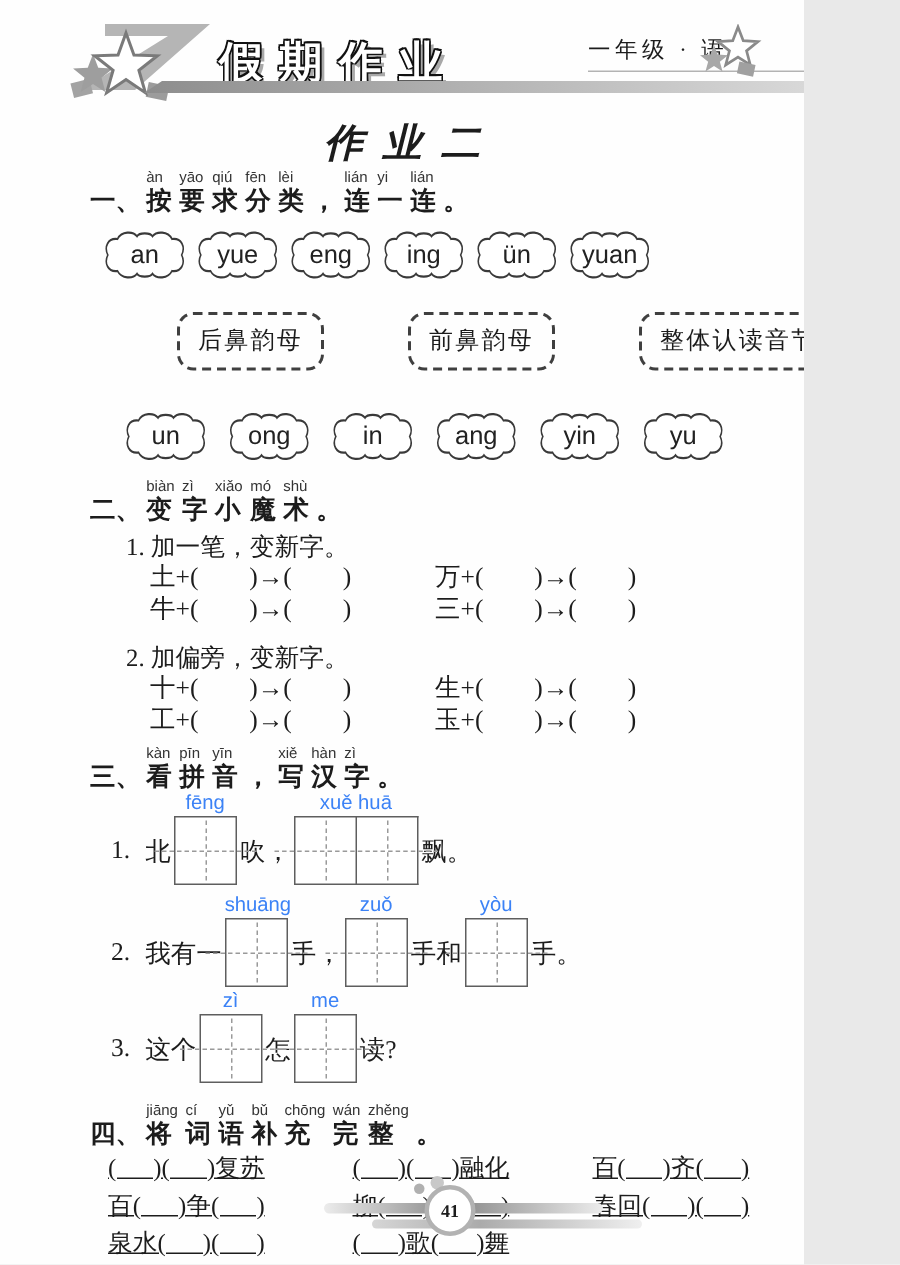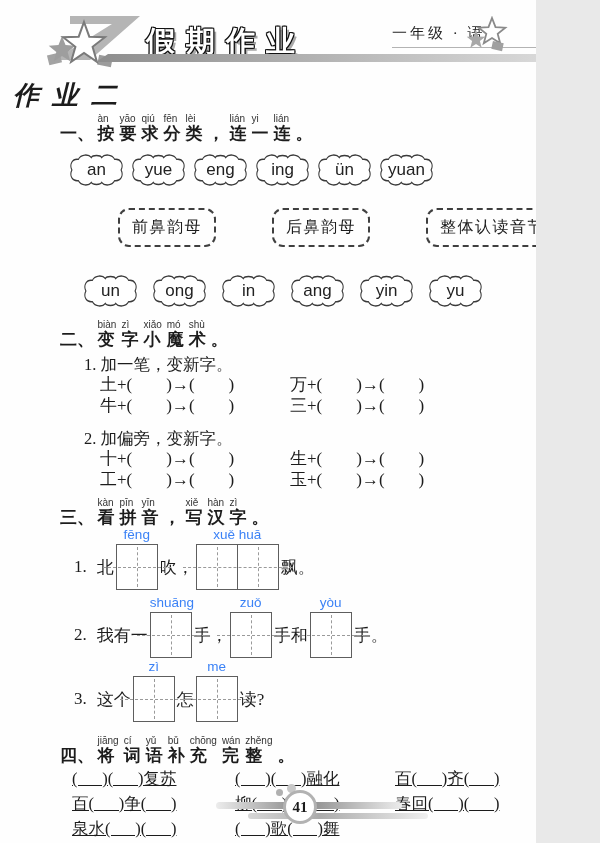--- a/index.html
+++ b/index.html
@@ -16,21 +16,21 @@
                 0 -1px 0 #111,0 1px 0 #111,-1px 0 0 #111,1px 0 0 #111,3px 3px 0 #a9a9a9;}
   .header-bar{position:absolute;left:96px;top:40px;width:464px;height:8px;
     background:linear-gradient(to right,#8d8d8d,#dcdcdc);
     clip-path:polygon(12px 0,100% 0,100% 100%,0 100%);}
   .grade-wrap{position:absolute;left:392px;top:10px;width:156px;padding-bottom:4px;
     border-bottom:1.5px solid #b3b3b3;}
   .grade-text{font-size:15px;letter-spacing:3px;}
   .header-stars{position:absolute;right:26px;top:2px;}
 
   
-  .page-title{position:absolute;top:78px;left:0;width:100%;
+  .page-title{position:absolute;top:78px;left:0;width:100%;text-align:center;
     font-weight:bold;font-style:italic;font-size:26px;letter-spacing:13px;text-indent:13px;}
 
   
   .content{position:absolute;top:106px;left:60px;width:482px;}
 
   .sect-head{display:flex;align-items:flex-end;font-family:"Liberation Sans",sans-serif;
     font-weight:bold;white-space:nowrap;}
   .prefix{font-size:17px;line-height:20px;margin-right:1px;}
   .hcol{display:inline-flex;flex-direction:column;align-items:flex-start;margin:0 2.5px;}
   .py{font-size:10px;font-weight:normal;line-height:11px;color:#333;}
@@ -74,21 +74,21 @@
   
   .pagefoot{position:absolute;left:0;top:788px;width:600px;height:46px;}
   .fbar-l{position:absolute;left:216px;top:14px;width:80px;height:7px;border-radius:4px;
     background:linear-gradient(to right,#ececec,#8f8f8f);}
   .fbar-r{position:absolute;left:310px;top:14px;width:92px;height:7px;border-radius:4px;
     background:linear-gradient(to right,#8f8f8f,#ececec);}
   .fbar-low{position:absolute;left:248px;top:25px;width:180px;height:6px;border-radius:3px;
     background:linear-gradient(to right,#d6d6d6,#ababab 40%,#efefef);}
   .fcircle{position:absolute;left:283px;top:2px;width:28px;height:28px;border-radius:50%;
     border:3px solid #b2b2b2;background:#fff;display:flex;align-items:center;justify-content:center;
-    font-weight:bold;font-size:15px;z-index:3;}
+    font-weight:bold;font-size:12px;z-index:3;}
   .fdot1{position:absolute;left:276px;top:1px;width:7px;height:7px;border-radius:50%;background:#b0b0b0;}
   .fdot2{position:absolute;left:287px;top:-4px;width:9px;height:9px;border-radius:50%;background:#c8c8c8;}
 
   .watermark{position:absolute;right:12px;top:810px;font-family:"Liberation Sans",sans-serif;
     font-weight:bold;font-size:17px;letter-spacing:1px;color:#bcbcbc;
     text-shadow:1px 1px 0 #fff,2px 2px 1px #969696;}
 </style>
 </head>
 <body>
 
@@ -184,22 +184,22 @@
           <span class="blabel">ün</span>
         </div>
         <div class="bubble">
           <svg viewBox="0 0 88 36" preserveAspectRatio="none">
             <path d="M6,18 C2,12 6,5 16,6 C20,0 32,0 36,4 C38,1 50,1 52,4 C56,0 68,0 72,6 C82,5 86,12 82,18 C86,24 82,31 72,30 C68,36 56,36 52,32 C50,35 38,35 36,32 C32,36 20,36 16,30 C6,31 2,24 6,18 Z" fill="#fff" stroke="#3a3a3a" stroke-width="1.6"></path>
           </svg>
           <span class="blabel">yuan</span>
         </div>
       </div>
     <div class="cat-row">
+        <div class="catbox">后鼻韵母</div>
         <div class="catbox">前鼻韵母</div>
-        <div class="catbox">后鼻韵母</div>
         <div class="catbox">整体认读音节</div>
       </div>
     <div class="bubble-row row2">
         <div class="bubble">
           <svg viewBox="0 0 88 36" preserveAspectRatio="none">
             <path d="M6,18 C2,12 6,5 16,6 C20,0 32,0 36,4 C38,1 50,1 52,4 C56,0 68,0 72,6 C82,5 86,12 82,18 C86,24 82,31 72,30 C68,36 56,36 52,32 C50,35 38,35 36,32 C32,36 20,36 16,30 C6,31 2,24 6,18 Z" fill="#fff" stroke="#3a3a3a" stroke-width="1.6"></path>
           </svg>
           <span class="blabel">un</span>
         </div>
         <div class="bubble">

